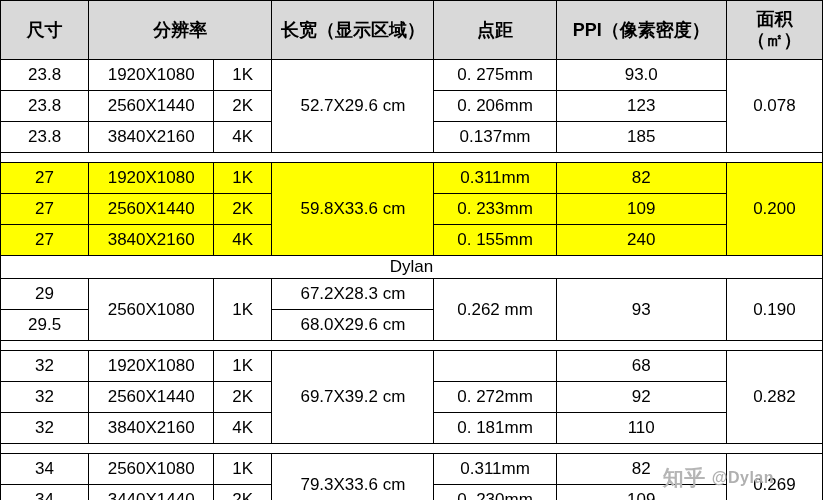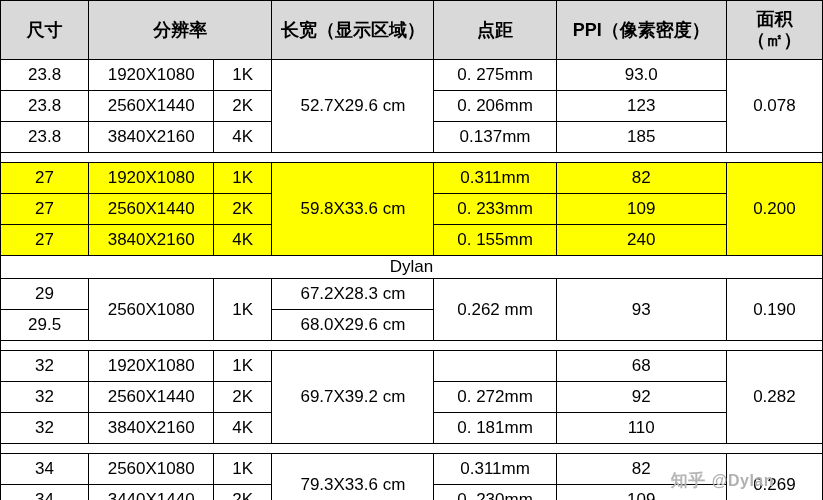--- a/index.html
+++ b/index.html
@@ -70,21 +70,21 @@
     display: flex;
     align-items: center;
     gap: 6px;
     color: #b0b0b0;
     font-size: 16px;
     font-weight: bold;
     letter-spacing: 0.5px;
     pointer-events: none;
   }
   .zhihu-wm .logo {
-    font-size: 17px;
+    font-size: 21px;
     font-weight: bold;
     color: #b5b5b5;
   }
   .col-size { width: 88px; }
   .col-res { width: 125px; }
   .col-k { width: 58px; }
   .col-dim { width: 162px; }
   .col-dot { width: 122px; }
   .col-ppi { width: 170px; }
   .col-area { width: 96px; }

